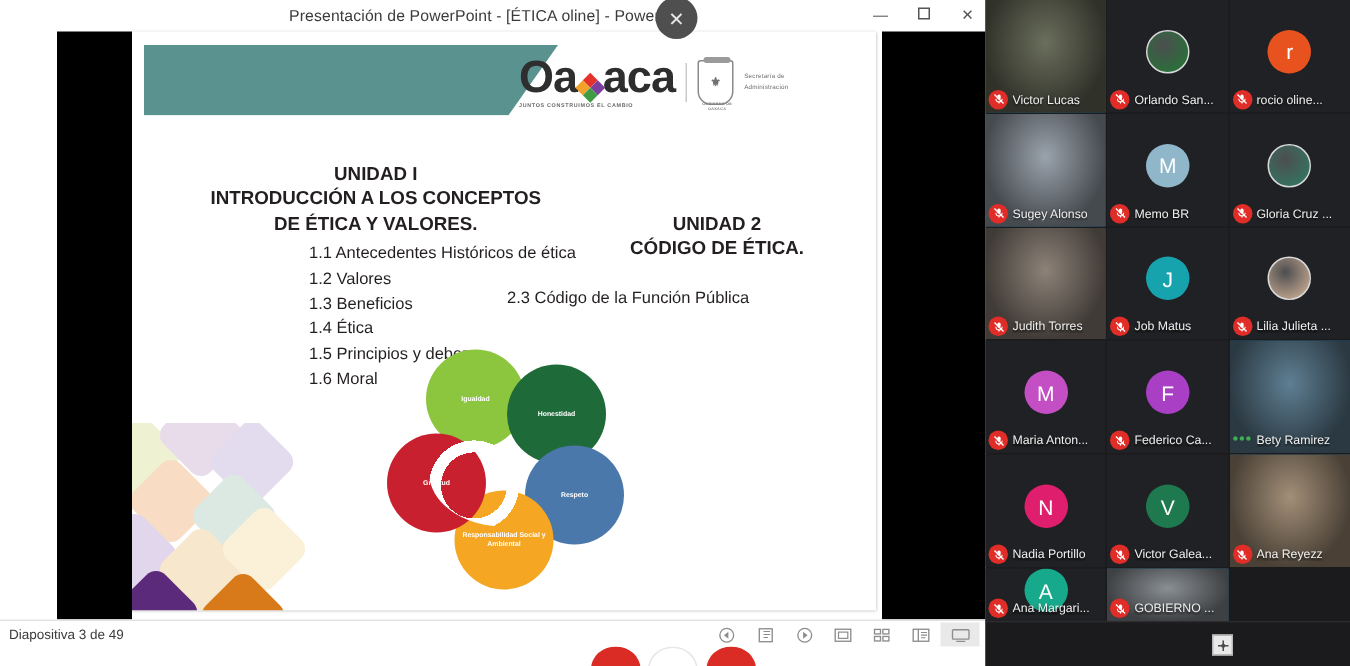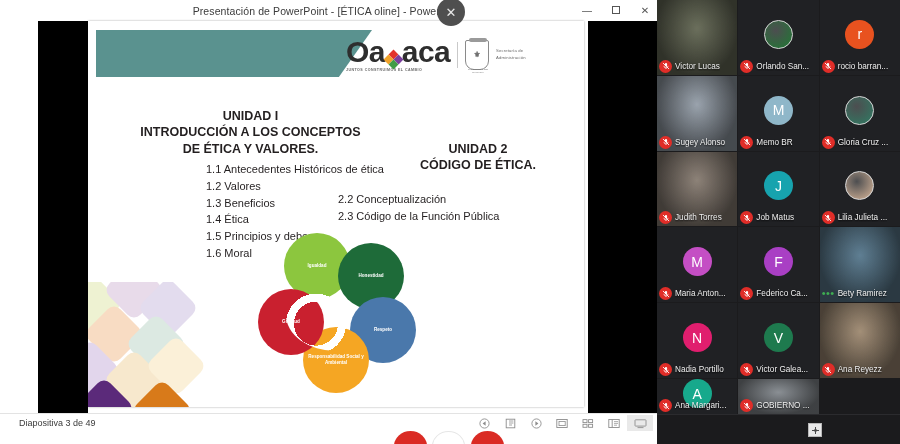--- a/index.html
+++ b/index.html
@@ -165,21 +165,21 @@
   .d8 { left:66px;  top:62px; background:#fbf0d8; }
   .d9 { left:-6px;  top:104px;background:#5b2a7a; }
   .d10{ left:52px;  top:106px;background:#d87a1a; }
 
   
   .statusbar {
     position:absolute; left:0; top:413px; width:657px; height:18px;
     background:#ffffff; border-top:1px solid #e3e3e3;
     display:flex; align-items:center;
   }
-  .slide-count { margin-left:19px; font-size:9px; color:#3b3b3b; }
+  .slide-count { margin-left:6px; font-size:9px; color:#3b3b3b; }
   .view-icons {
     position:absolute; right:4px; top:0; height:18px;
     display:flex; align-items:center; gap:0px;
   }
   .vicon {
     width:26px; height:17px; display:flex; align-items:center; justify-content:center;
     color:#8d8d8d;
   }
   .vicon.active { background:#e9e9e9; }
   .vicon svg { display:block; }
@@ -318,21 +318,20 @@
           <div>1.5 Principios y deber</div>
           <div>1.6 Moral</div>
         </div>
 
         <div class="unit2-title">
           <div>UNIDAD 2</div>
           <div>CÓDIGO DE ÉTICA.</div>
         </div>
 
         <div class="unit2-list">
-          <div>2.2 Conceptualización</div>
           <div>2.3 Código de la Función Pública</div>
         </div>
 
         <div class="flower">
           <div class="petal p-igualdad">Igualdad</div>
           <div class="petal p-honest">Honestidad</div>
           <div class="petal p-respeto">Respeto</div>
           <div class="petal p-resp">Responsabilidad Social y Ambiental</div>
           <div class="petal p-gratitud">Gratitud</div>
           <div class="swirl"></div>
@@ -445,21 +444,21 @@
           <div class="avatar-circle" style="background: rgb(232, 82, 31);">r</div>
           <div class="name-row">
             <span class="mic-muted">
               <svg width="8" height="8" viewBox="0 0 10 10">
                 <rect x="3.6" y="1.2" width="2.8" height="4.4" rx="1.4" fill="#fff"></rect>
                 <path d="M2.4 4.8a2.6 2.6 0 0 0 5.2 0" fill="none" stroke="#fff" stroke-width="0.9"></path>
                 <path d="M5 7.4v1.3" stroke="#fff" stroke-width="0.9"></path>
                 <path d="M1.2 1.2 L8.8 8.8" stroke="#fff" stroke-width="1.1"></path>
               </svg>
             </span>
-            <span class="pname">rocio barran...</span>
+            <span class="pname">rocio oline...</span>
           </div>
         </div>
         <div class="tile has-video">
           <div class="vid" style="background: radial-gradient(at 50% 38%, rgb(154, 163, 173) 0%, rgba(0, 0, 0, 0.55) 72%), rgb(154, 163, 173);"></div>
           <div class="name-row">
             <span class="mic-muted">
               <svg width="8" height="8" viewBox="0 0 10 10">
                 <rect x="3.6" y="1.2" width="2.8" height="4.4" rx="1.4" fill="#fff"></rect>
                 <path d="M2.4 4.8a2.6 2.6 0 0 0 5.2 0" fill="none" stroke="#fff" stroke-width="0.9"></path>
                 <path d="M5 7.4v1.3" stroke="#fff" stroke-width="0.9"></path>

